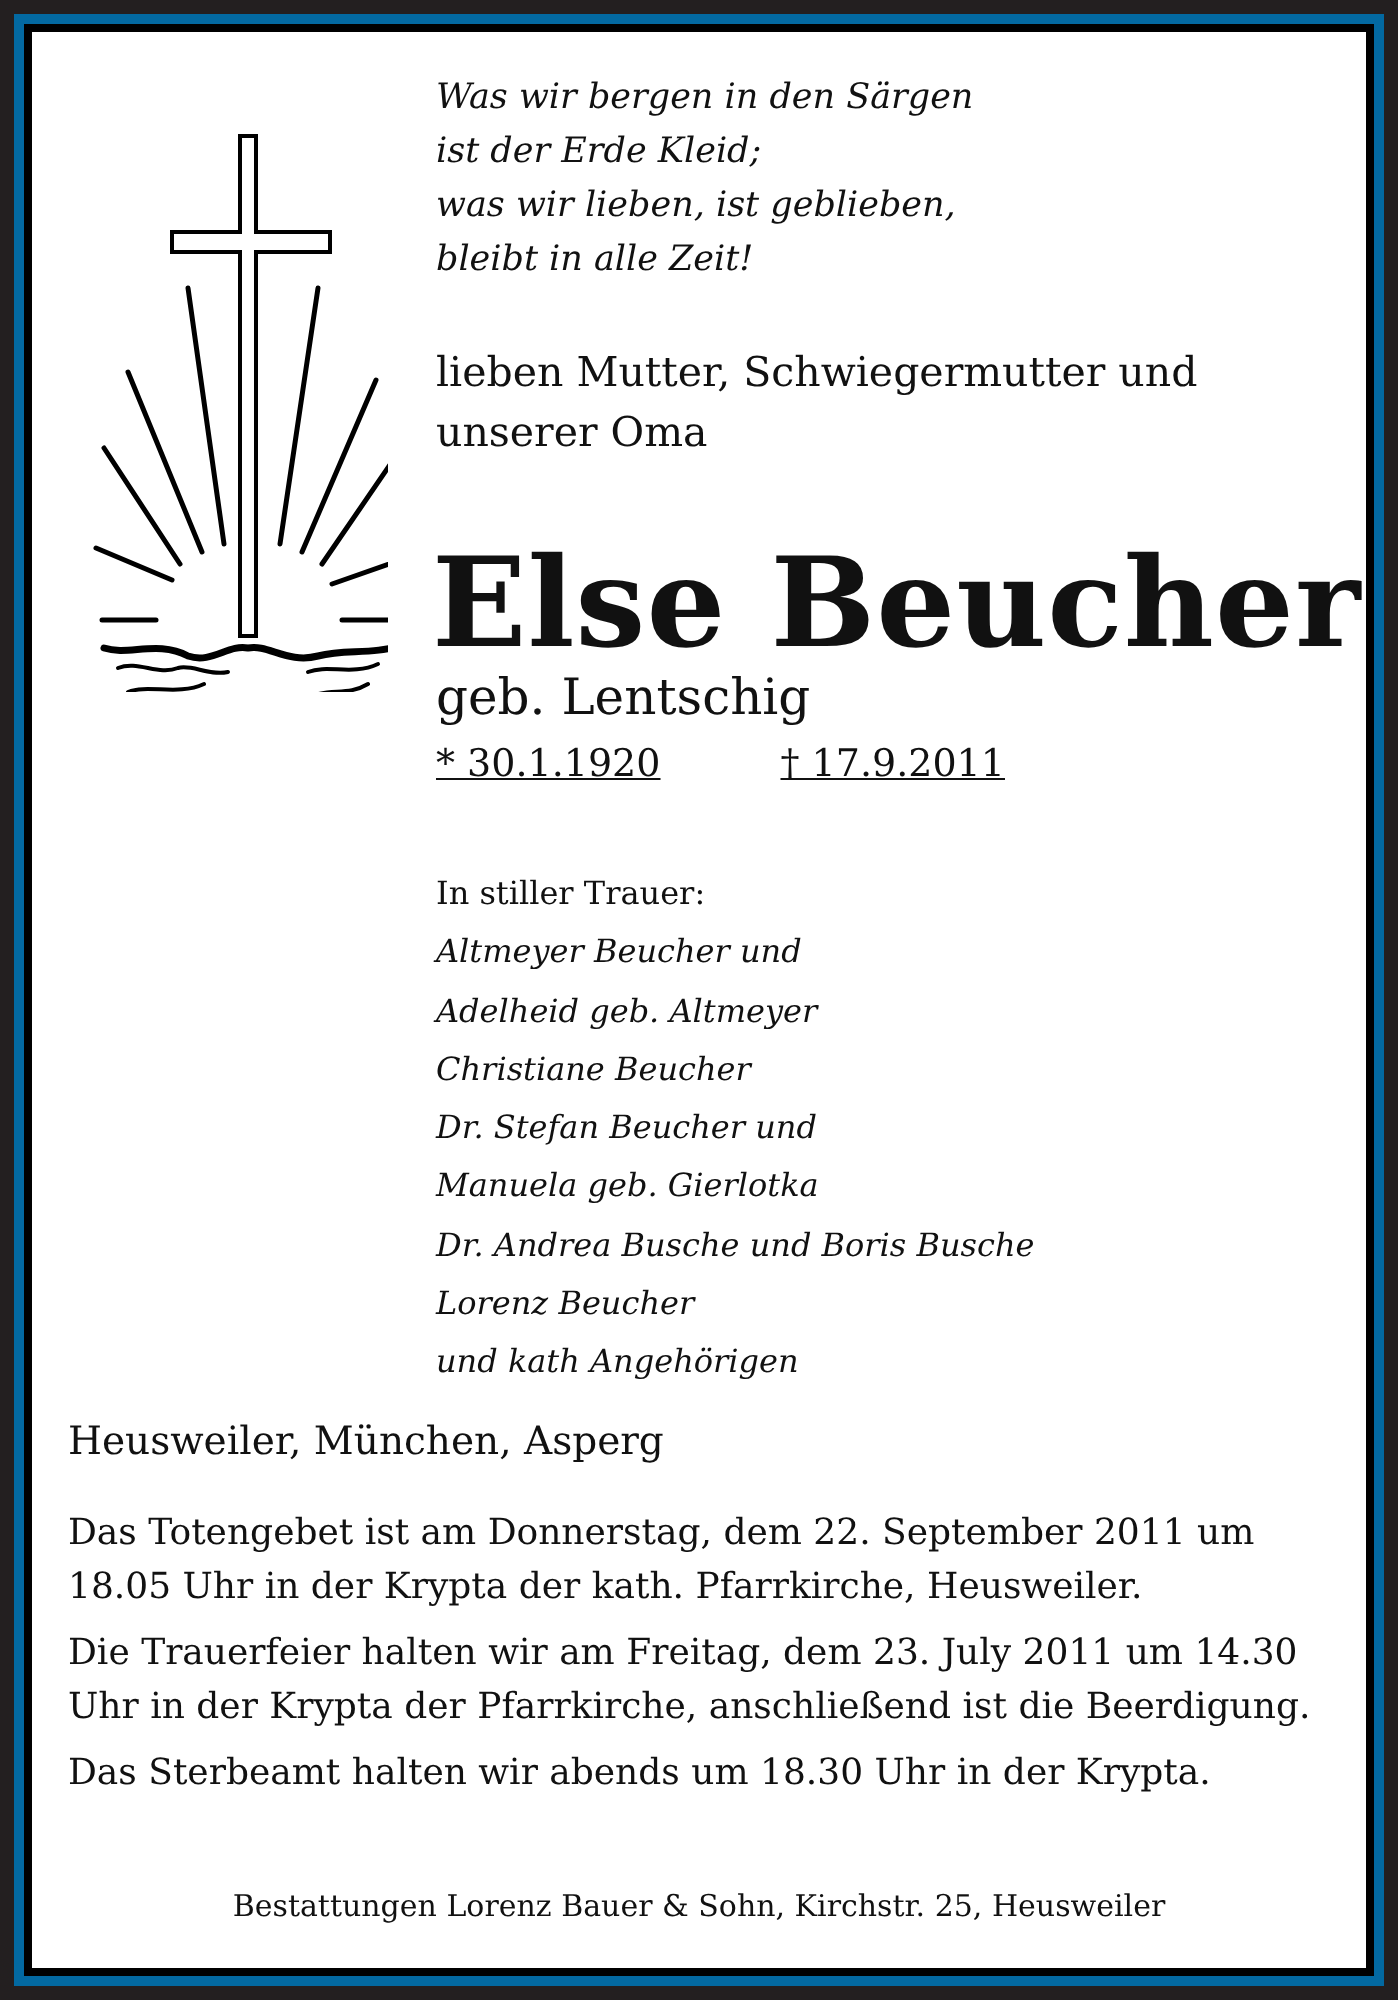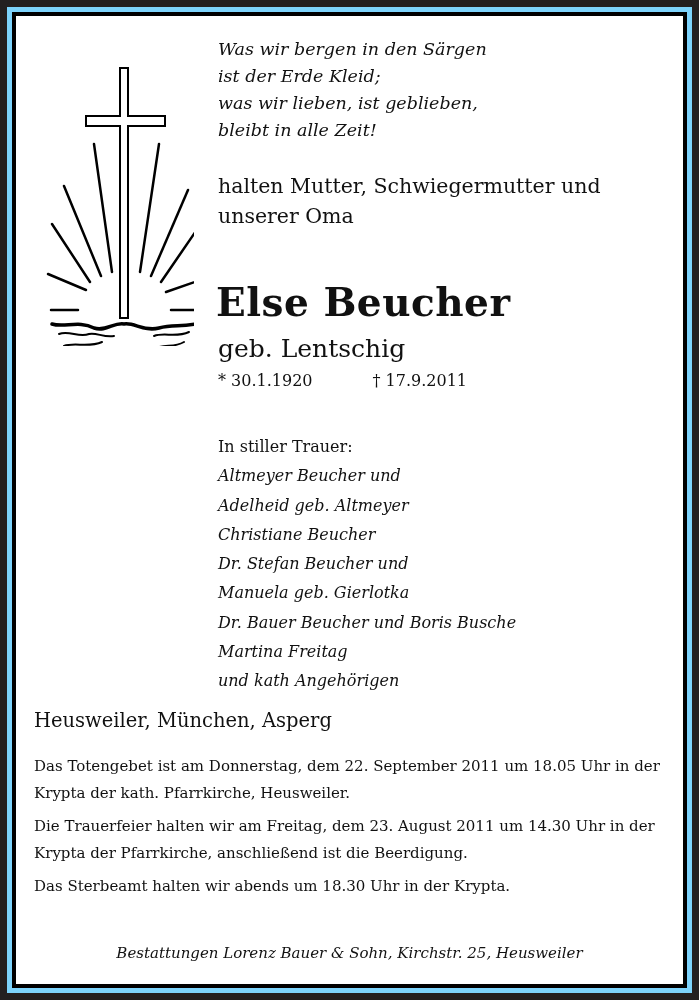--- a/index.html
+++ b/index.html
@@ -1,39 +1,39 @@
 <!DOCTYPE html>
 <html><head>
 <meta charset="utf-8">
 <style>
   html, body { margin: 0; padding: 0; }
   body {
     width: 699px; height: 1000px; background: #231f20; position: relative; overflow: hidden;
     font-family: "DejaVu Serif", "Liberation Serif", serif; color: #111;
   }
   .outer {
-    position: absolute; left: 7px; top: 7px; right: 7px; bottom: 7px; background: #7dd3fc;
+    position: absolute; left: 7px; top: 7px; right: 7px; bottom: 7px; background: #0369a1;
   }
   .inner {
     position: absolute; left: 5px; top: 5px; right: 5px; bottom: 5px;
     border: 4px solid #000; background: #fff;
   }
   .emblem { position: absolute; left: 18px; top: 50px; width: 160px; height: 280px; }
   .motto { position: absolute; left: 202px; top: 20px; font-style: italic; font-size: 17.5px; line-height: 27px; }
   .intro { position: absolute; left: 202px; top: 155px; font-size: 20.5px; line-height: 30px; }
-  .name { position: absolute; left: 200px; top: 256px; font-size: 39px; font-weight: bold; letter-spacing: 0.5px; line-height: 60px; }
+  .name { position: absolute; left: 200px; top: 256px; font-size: 62px; font-weight: bold; letter-spacing: 0.5px; line-height: 60px; }
   .birthname { position: absolute; left: 202px; top: 318px; font-size: 25px; }
-  .dates { position: absolute; left: 202px; top: 355px; font-size: 16px; }
+  .dates { position: absolute; left: 202px; top: 355px; font-size: 19px; text-decoration: underline; }
   .dates .sep { display: inline-block; width: 60px; }
   .mourn { position: absolute; left: 202px; top: 416px; font-size: 16px; line-height: 29.3px; }
   .mourn .it { font-style: italic; }
   .places { position: absolute; left: 18px; top: 693px; font-size: 19.5px; text-align: center; }
-  .paras { position: absolute; left: 18px; top: 737px; right: 10px; font-size: 15px; line-height: 27px; }
+  .paras { position: absolute; left: 18px; top: 737px; right: 10px; font-size: 18px; line-height: 27px; }
   .paras p { margin: 0 0 6px 0; }
-  .undertaker { position: absolute; left: 0; right: 0; top: 928px; text-align: center; font-style: italic; font-size: 15px; }
+  .undertaker { position: absolute; left: 0; right: 0; top: 928px; text-align: center; font-size: 15px; }
 </style>
 </head>
 <body>
 
 <div class="outer">
   <div class="inner">
 
     <svg class="emblem" viewBox="0 0 160 280">
       <g fill="none" stroke="#000" stroke-width="2.5" stroke-linecap="round">
 
@@ -60,45 +60,45 @@
     </svg>
 
     <div class="motto">
       <div>Was wir bergen in den Särgen</div>
       <div>ist der Erde Kleid;</div>
       <div>was wir lieben, ist geblieben,</div>
       <div>bleibt in alle Zeit!</div>
     </div>
 
     <div class="intro">
-      <div>halten Mutter, Schwiegermutter und</div>
+      <div>lieben Mutter, Schwiegermutter und</div>
       <div>unserer Oma</div>
     </div>
 
     <div class="name">Else Beucher</div>
     <div class="birthname">geb. Lentschig</div>
     <div class="dates">
       <span>* 30.1.1920</span><span class="sep"></span><span>† 17.9.2011</span>
     </div>
 
     <div class="mourn">
       <div>In stiller Trauer:</div>
       <div class="it">Altmeyer Beucher und</div>
       <div class="it">Adelheid geb. Altmeyer</div>
       <div class="it">Christiane Beucher</div>
       <div class="it">Dr. Stefan Beucher und</div>
       <div class="it">Manuela geb. Gierlotka</div>
-      <div class="it">Dr. Bauer Beucher und Boris Busche</div>
-      <div class="it">Martina Freitag</div>
+      <div class="it">Dr. Andrea Busche und Boris Busche</div>
+      <div class="it">Lorenz Beucher</div>
       <div class="it">und kath Angehörigen</div>
     </div>
 
     <div class="places">Heusweiler, München, Asperg</div>
 
     <div class="paras">
       <p>Das Totengebet ist am Donnerstag, dem 22. September 2011 um 18.05 Uhr in der Krypta der kath. Pfarrkirche, Heusweiler.</p>
-      <p>Die Trauerfeier halten wir am Freitag, dem 23. August 2011 um 14.30 Uhr in der Krypta der Pfarrkirche, anschließend ist die Beerdigung.</p>
+      <p>Die Trauerfeier halten wir am Freitag, dem 23. July 2011 um 14.30 Uhr in der Krypta der Pfarrkirche, anschließend ist die Beerdigung.</p>
       <p>Das Sterbeamt halten wir abends um 18.30 Uhr in der Krypta.</p>
     </div>
 
     <div class="undertaker">Bestattungen Lorenz Bauer &amp; Sohn, Kirchstr. 25, Heusweiler</div>
   </div>
 </div>
 
 </body></html>

